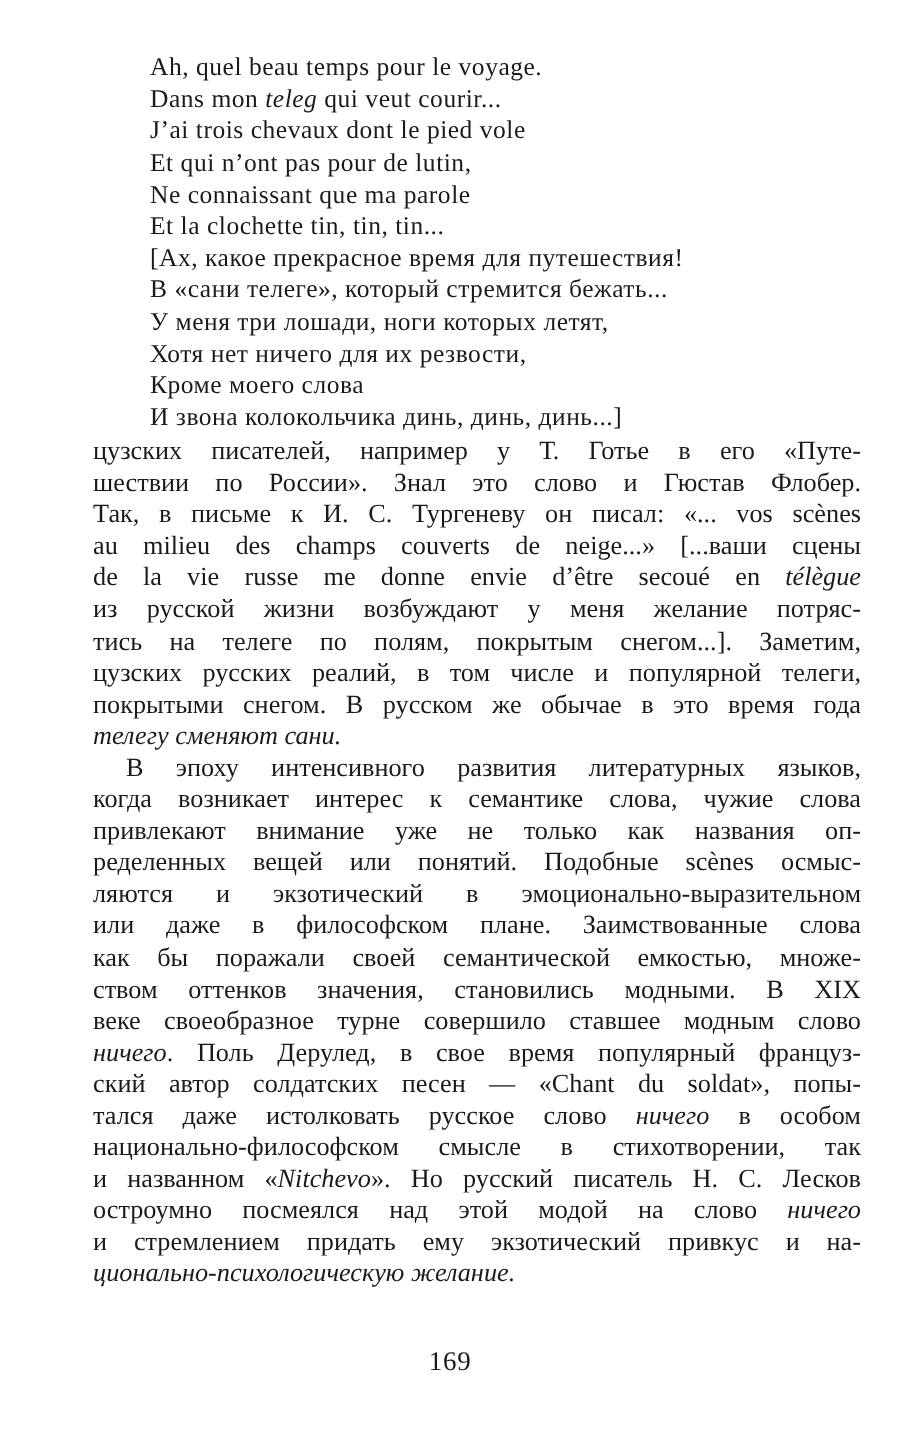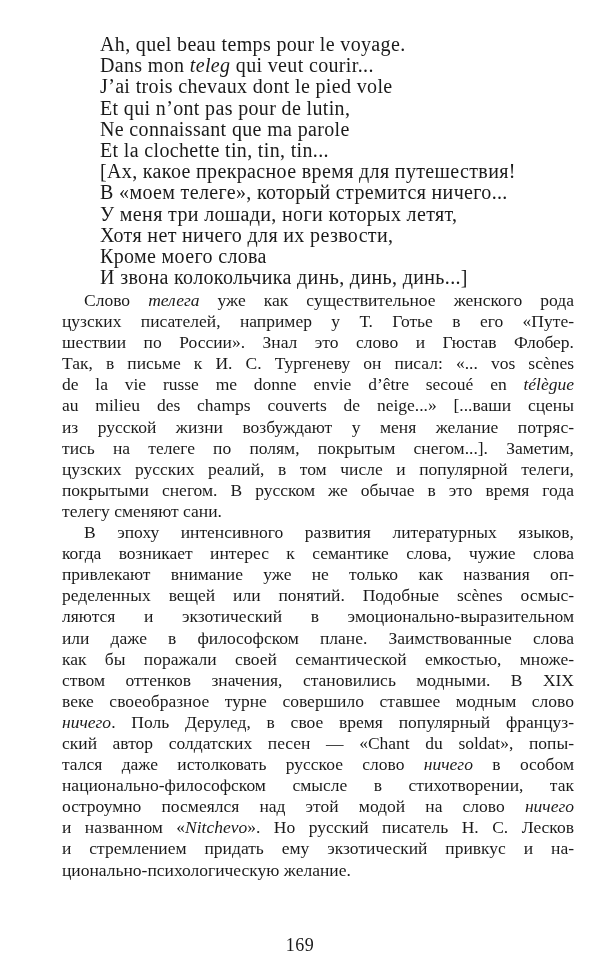--- a/index.html
+++ b/index.html
@@ -18,21 +18,21 @@
     .page {
       position: absolute;
       left: 0; top: 0;
       width: 600px; height: 958px;
     }
     .verse {
       position: absolute;
       left: 100px;
       top: 34px;
       width: 480px;
-      font-size: 20px;
+      font-size: 17px;
       line-height: 21.2px;
       letter-spacing: 0.35px;
     }
     .verse .line {
       display: block;
       white-space: nowrap;
     }
     .prose {
       position: absolute;
       left: 62px;
@@ -43,90 +43,89 @@
     }
     .prose .line {
       display: block;
       white-space: nowrap;
       text-align: justify;
       text-align-last: justify;
       height: 21.1px;
     }
     .prose .line.last {
       text-align-last: left;
+      font-style: italic;
     }
     .prose .line.indent {
       padding-left: 22px;
     }
     i, .it {
       font-style: italic;
     }
     .page-number {
       position: absolute;
       left: 0;
       width: 600px;
       top: 897px;
       text-align: center;
       font-size: 18px;
       letter-spacing: 0.5px;
-      margin-top: 38px;
     }
   </style>
 </head>
 <body>
 
 <div class="page">
   <div class="verse">
     <div id="verse-fr">
         <span class="line">Ah, quel beau temps pour le voyage.</span>
         <span class="line"><span>Dans mon </span><span class="it">teleg</span><span> qui veut courir...</span></span>
         <span class="line">J’ai trois chevaux dont le pied vole</span>
         <span class="line">Et qui n’ont pas pour de lutin,</span>
         <span class="line">Ne connaissant que ma parole</span>
         <span class="line">Et la clochette tin, tin, tin...</span>
       </div>
     <div id="verse-ru">
         <span class="line">[Ах, какое прекрасное время для путешествия!</span>
-        <span class="line">В «моем телеге», который стремится ничего...</span>
+        <span class="line">В «сани телеге», который стремится бежать...</span>
         <span class="line">У меня три лошади, ноги которых летят,</span>
         <span class="line">Хотя нет ничего для их резвости,</span>
         <span class="line">Кроме моего слова</span>
         <span class="line">И звона колокольчика динь, динь, динь...]</span>
       </div>
   </div>
 
   <div class="prose" id="prose">
       <div>
-        <span class="line indent"><span>Слово </span><span class="it">телега</span><span> уже как существительное женского рода</span></span>
         <span class="line">цузских писателей, например у Т. Готье в его «Путе-</span>
         <span class="line">шествии по России». Знал это слово и Гюстав Флобер.</span>
         <span class="line">Так, в письме к И. С. Тургеневу он писал: «... vos scènes</span>
+        <span class="line">au milieu des champs couverts de neige...» [...ваши сцены</span>
         <span class="line"><span>de la vie russe me donne envie d’être secoué en </span><span class="it">télègue</span></span>
-        <span class="line">au milieu des champs couverts de neige...» [...ваши сцены</span>
         <span class="line">из русской жизни возбуждают у меня желание потряс-</span>
         <span class="line">тись на телеге по полям, покрытым снегом...]. Заметим,</span>
         <span class="line">цузских русских реалий, в том числе и популярной телеги,</span>
         <span class="line">покрытыми снегом. В русском же обычае в это время года</span>
         <span class="line last">телегу сменяют сани.</span>
       </div>
       <div>
         <span class="line indent">В эпоху интенсивного развития литературных языков,</span>
         <span class="line">когда возникает интерес к семантике слова, чужие слова</span>
         <span class="line">привлекают внимание уже не только как названия оп-</span>
         <span class="line">ределенных вещей или понятий. Подобные scènes осмыс-</span>
         <span class="line">ляются и экзотический в эмоционально-выразительном</span>
         <span class="line">или даже в философском плане. Заимствованные слова</span>
         <span class="line">как бы поражали своей семантической емкостью, множе-</span>
         <span class="line">ством оттенков значения, становились модными. В XIX</span>
         <span class="line">веке своеобразное турне совершило ставшее модным слово</span>
         <span class="line"><span class="it">ничего</span><span>. Поль Дерулед, в свое время популярный француз-</span></span>
         <span class="line">ский автор солдатских песен — «Chant du soldat», попы-</span>
         <span class="line"><span>тался даже истолковать русское слово </span><span class="it">ничего</span><span> в особом</span></span>
         <span class="line">национально-философском смысле в стихотворении, так</span>
+        <span class="line"><span>и названном «</span><span class="it">Nitchevo</span><span>». Но русский писатель Н. С. Лесков</span></span>
         <span class="line"><span>остроумно посмеялся над этой модой на слово </span><span class="it">ничего</span></span>
-        <span class="line"><span>и названном «</span><span class="it">Nitchevo</span><span>». Но русский писатель Н. С. Лесков</span></span>
         <span class="line">и стремлением придать ему экзотический привкус и на-</span>
         <span class="line last">ционально-психологическую желание.</span>
       </div>
     </div>
 
   <div class="page-number">169</div>
 </div>
 
 </body></html>

